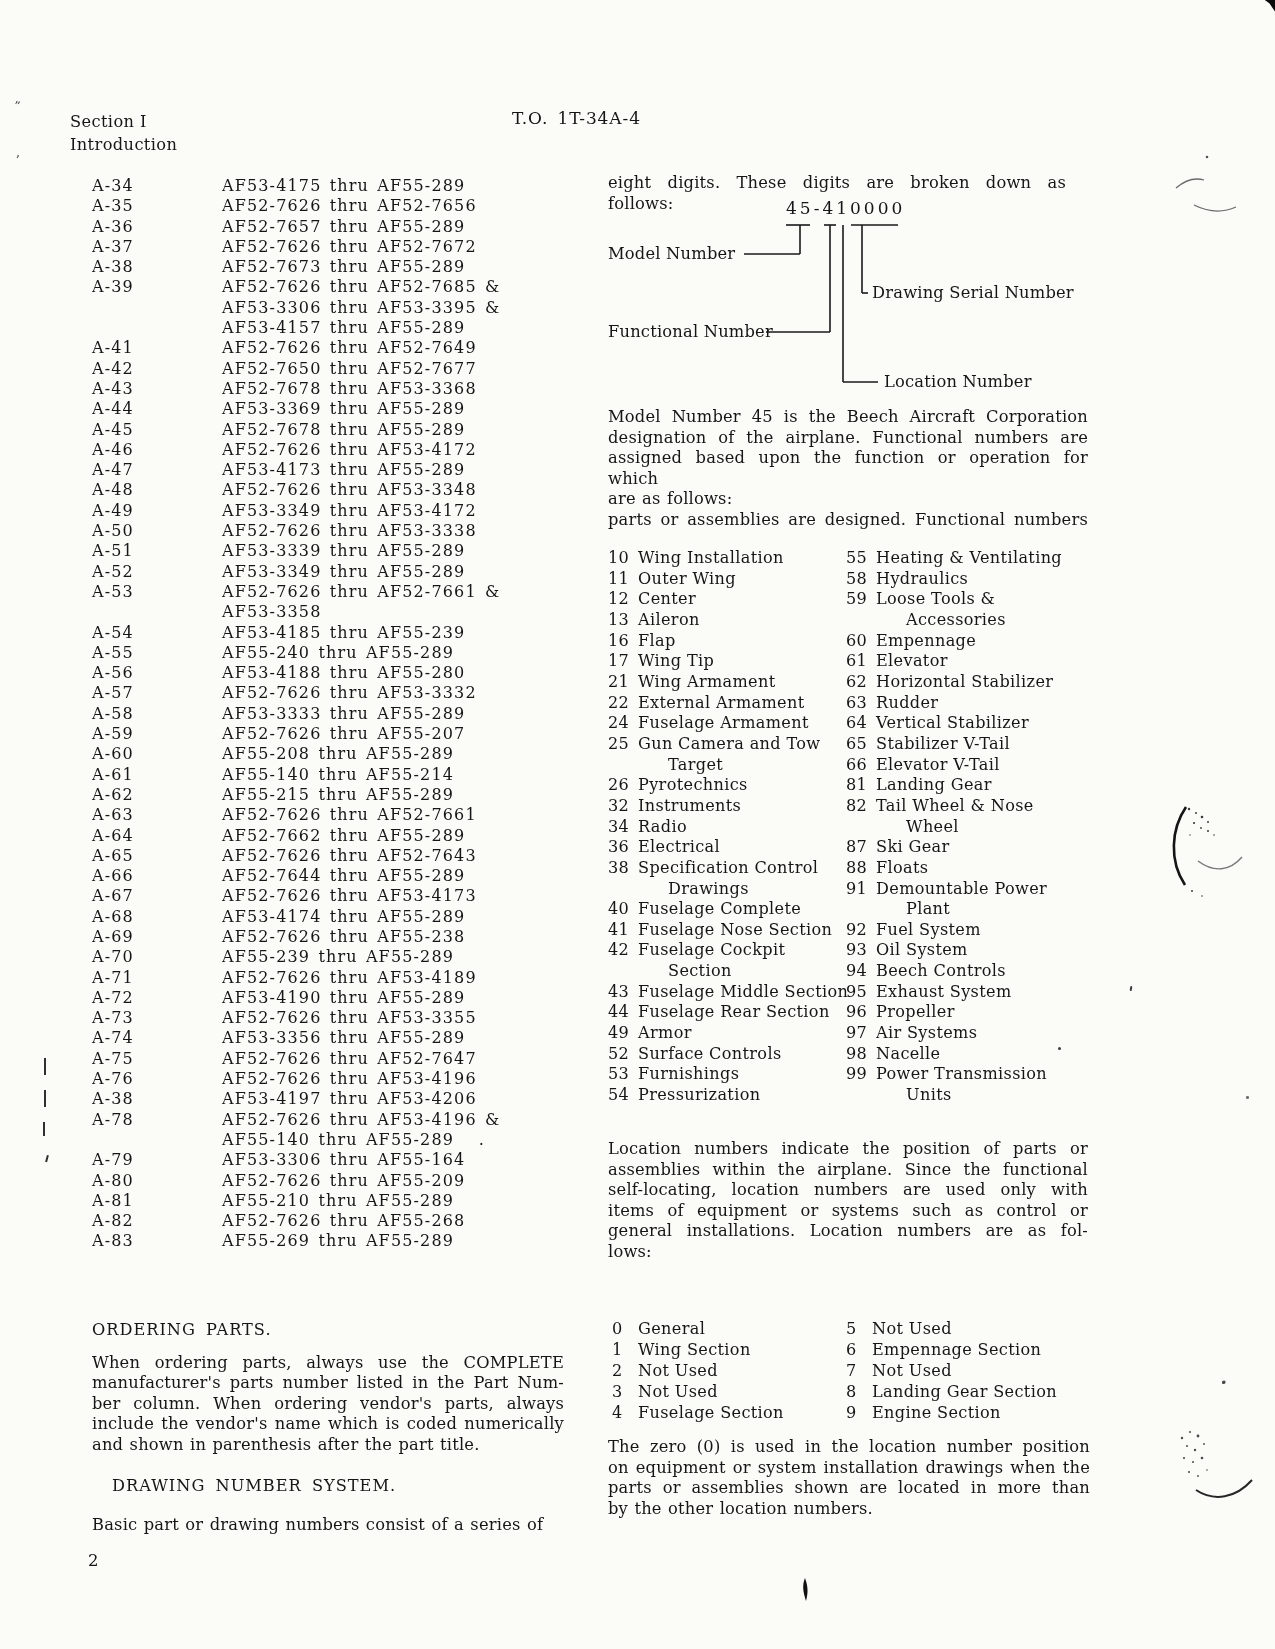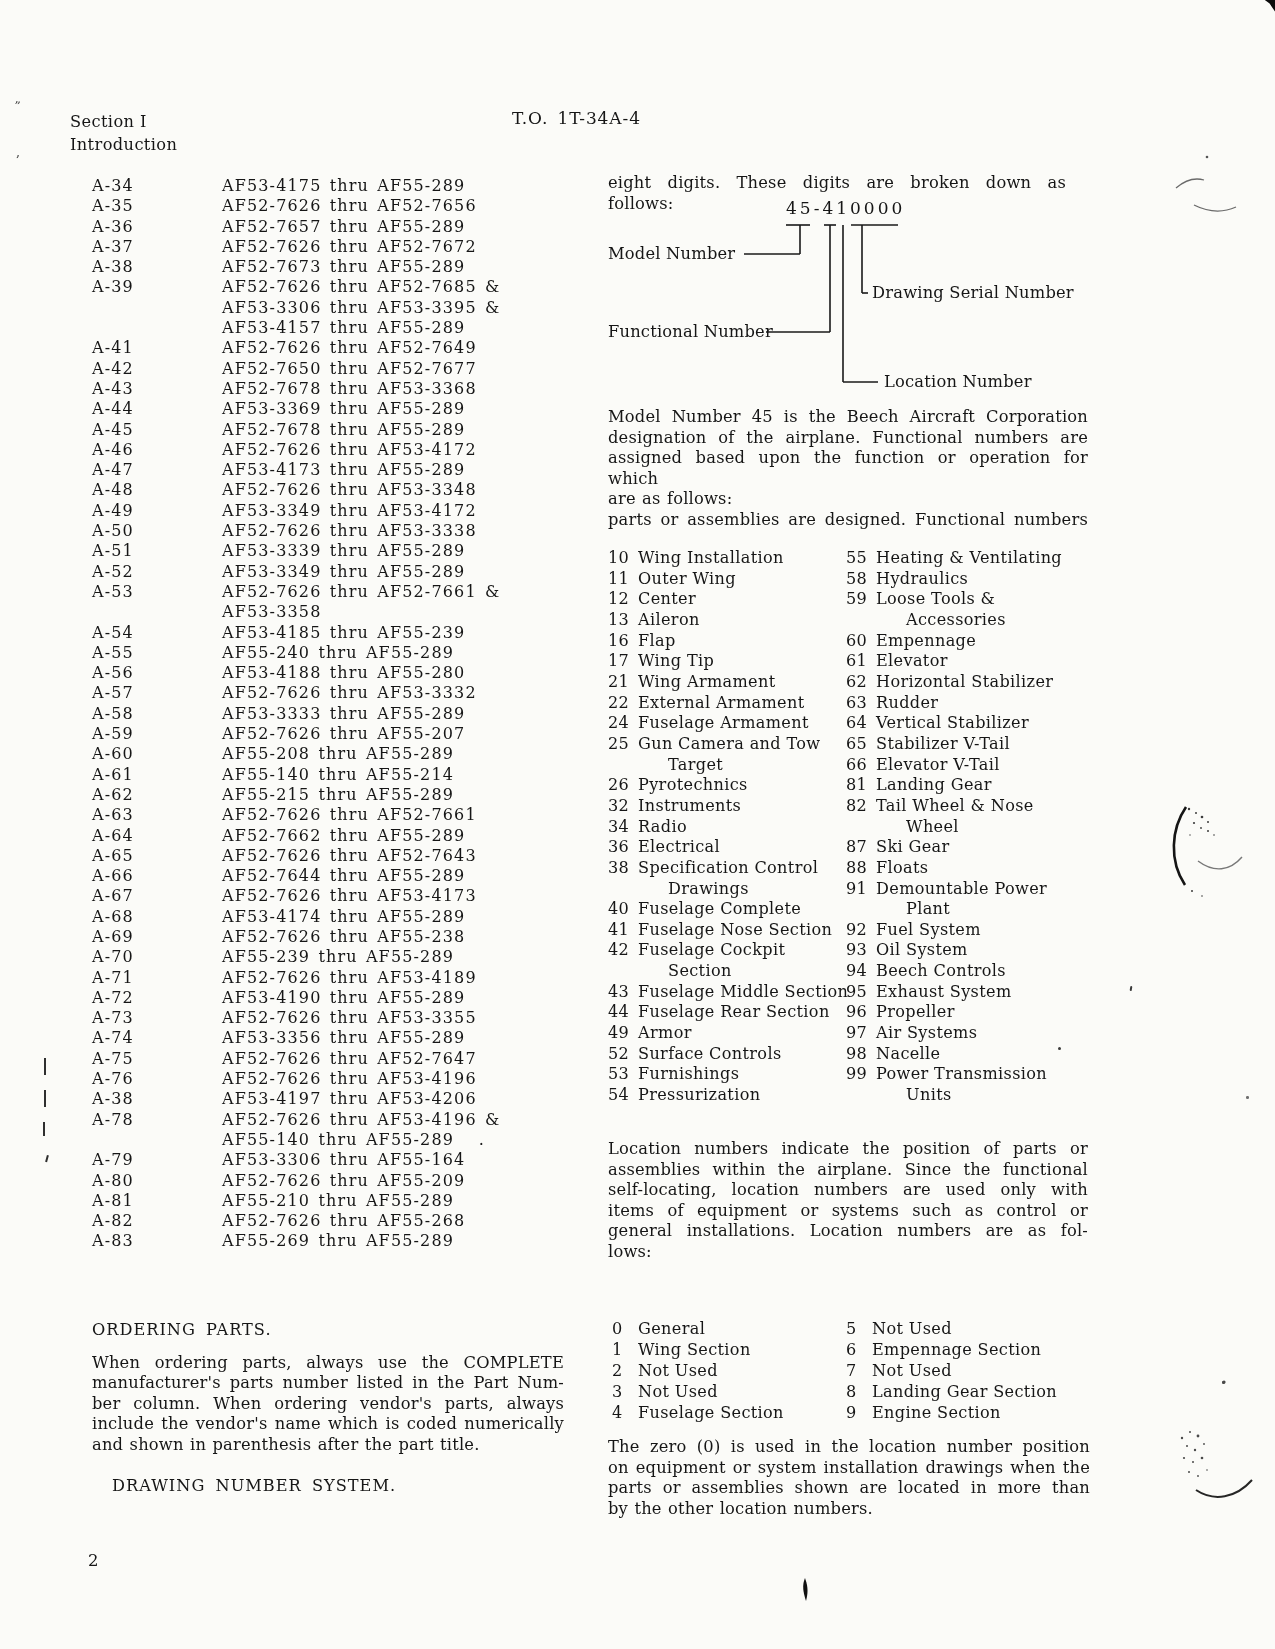--- a/index.html
+++ b/index.html
@@ -383,20 +383,23 @@
   <div class="abs heading" id="ordering-heading">ORDERING PARTS.</div>
   <div class="abs" id="ordering-para">
       <div class="tline jline">When ordering parts, always use the COMPLETE</div>
       <div class="tline jline">manufacturer's parts number listed in the Part Num-</div>
       <div class="tline jline">ber column. When ordering vendor's parts, always</div>
       <div class="tline jline">include the vendor's name which is coded numerically</div>
       <div class="tline">and shown in parenthesis after the part title.</div>
     </div>
 
   <div class="abs heading" id="drawing-heading">DRAWING NUMBER SYSTEM.</div>
+  <div class="abs" id="drawing-para">
+      <div class="tline">Basic part or drawing numbers consist of a series of</div>
+    </div>
 
   <div class="abs" id="page-number">2</div>
 
   <div class="abs" id="intro-line">
       <div class="tline jline">eight digits. These digits are broken down as follows:</div>
     </div>
 
   <svg class="abs" id="number-diagram" width="500" height="205" viewBox="0 0 500 205">
     <text class="dg-number" x="186" y="22">45-410000</text>
 

